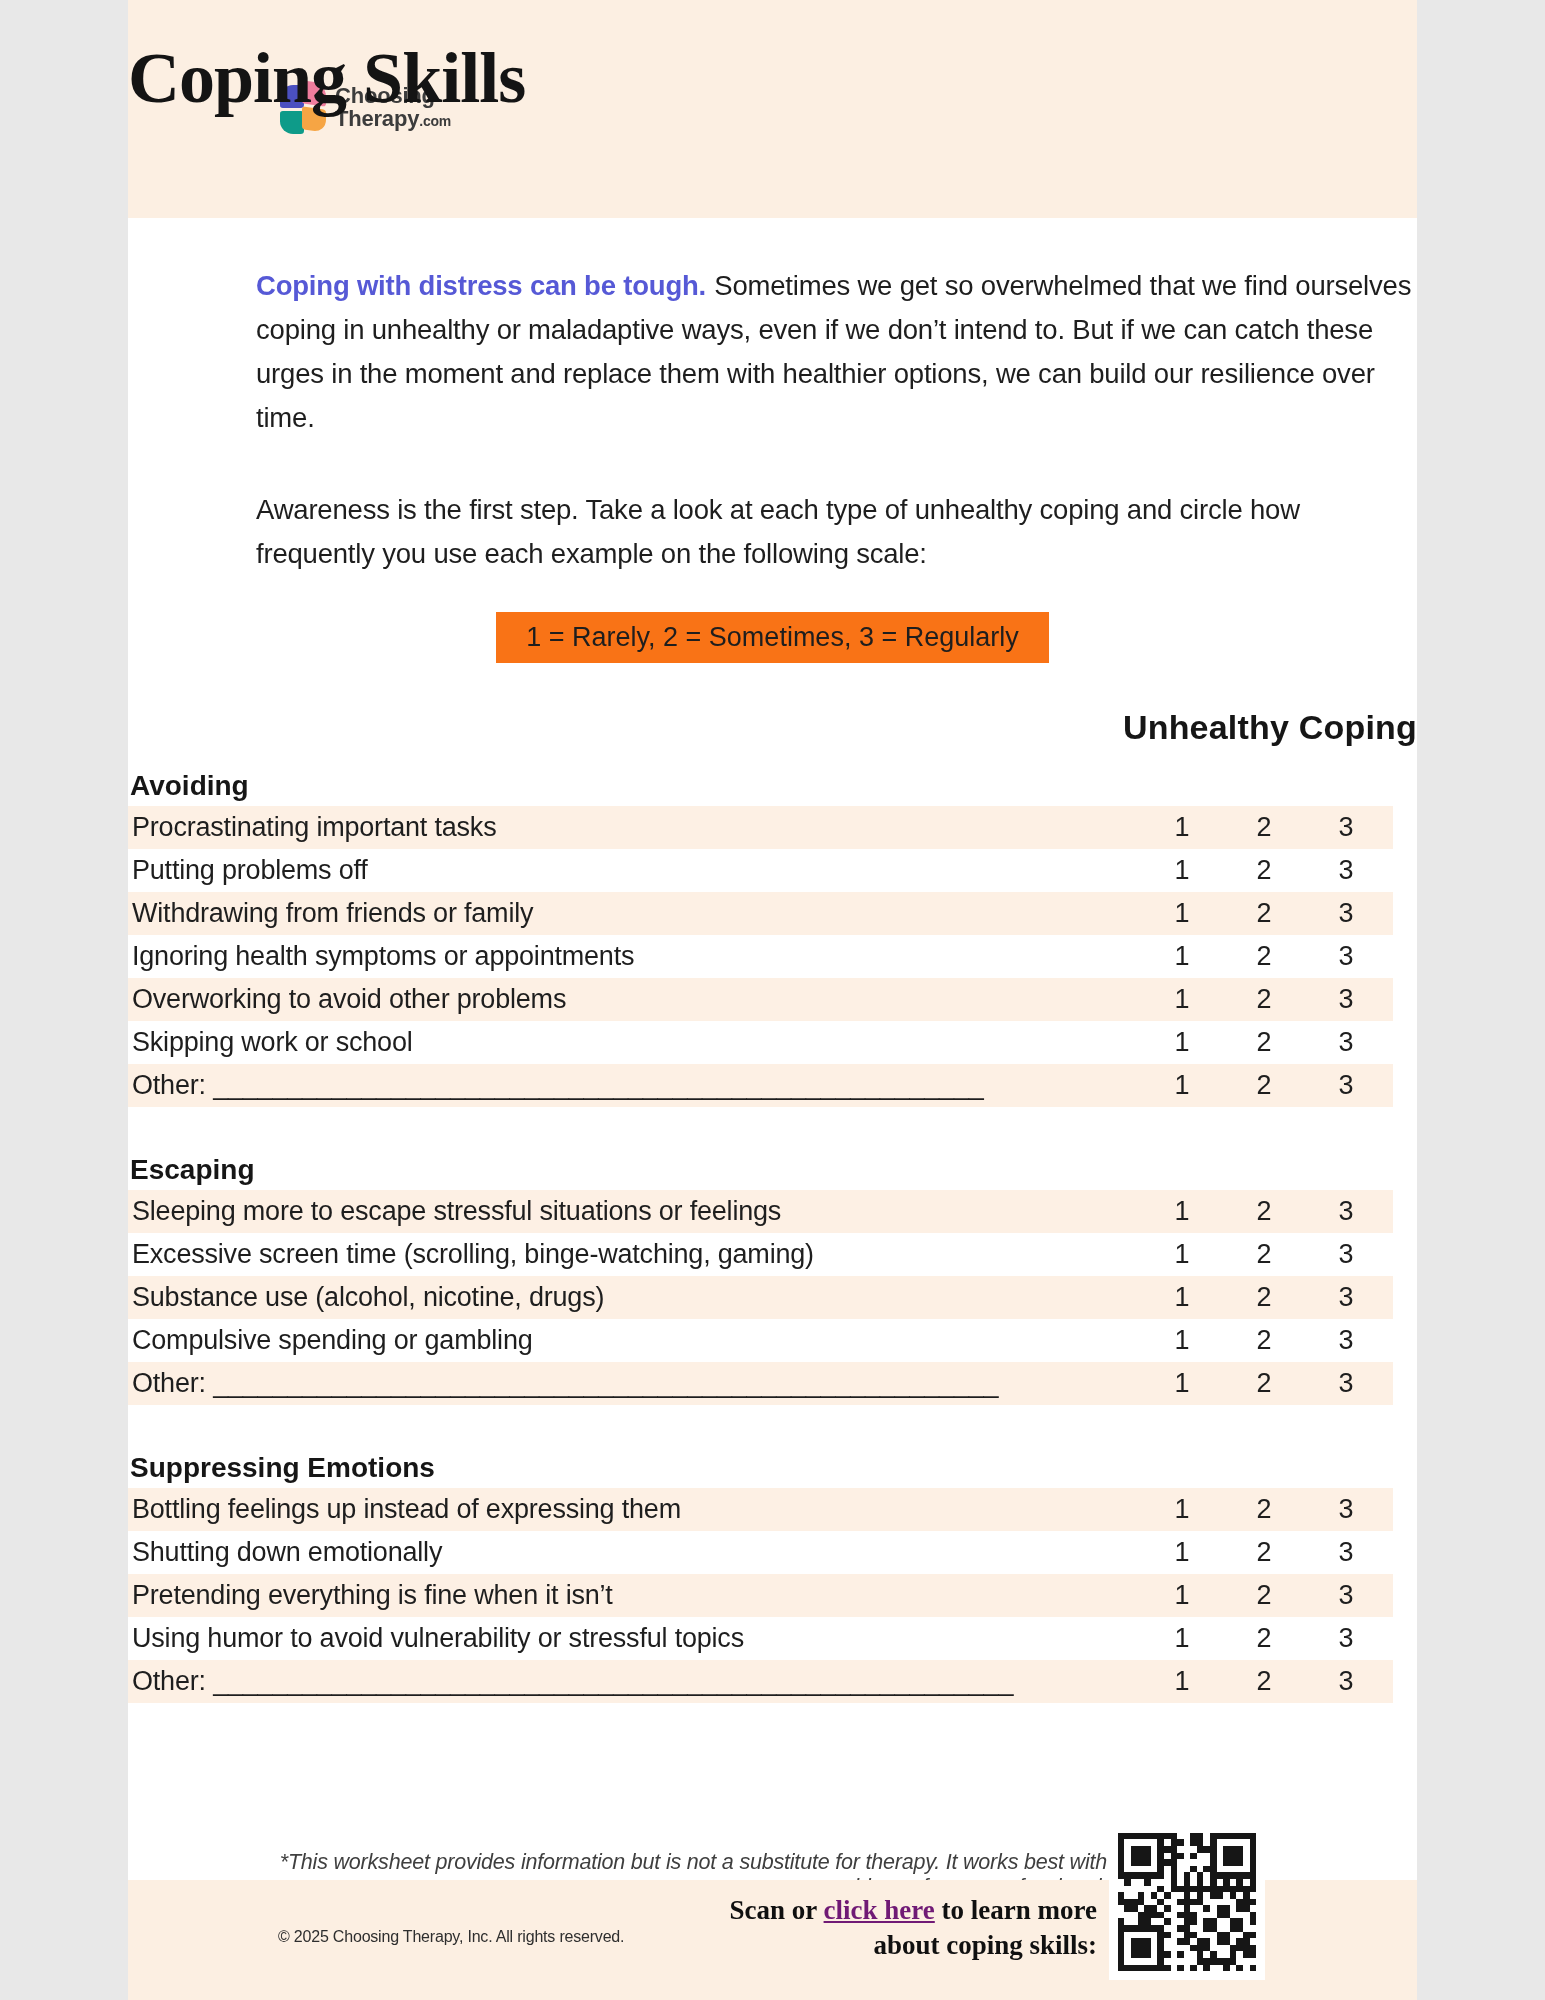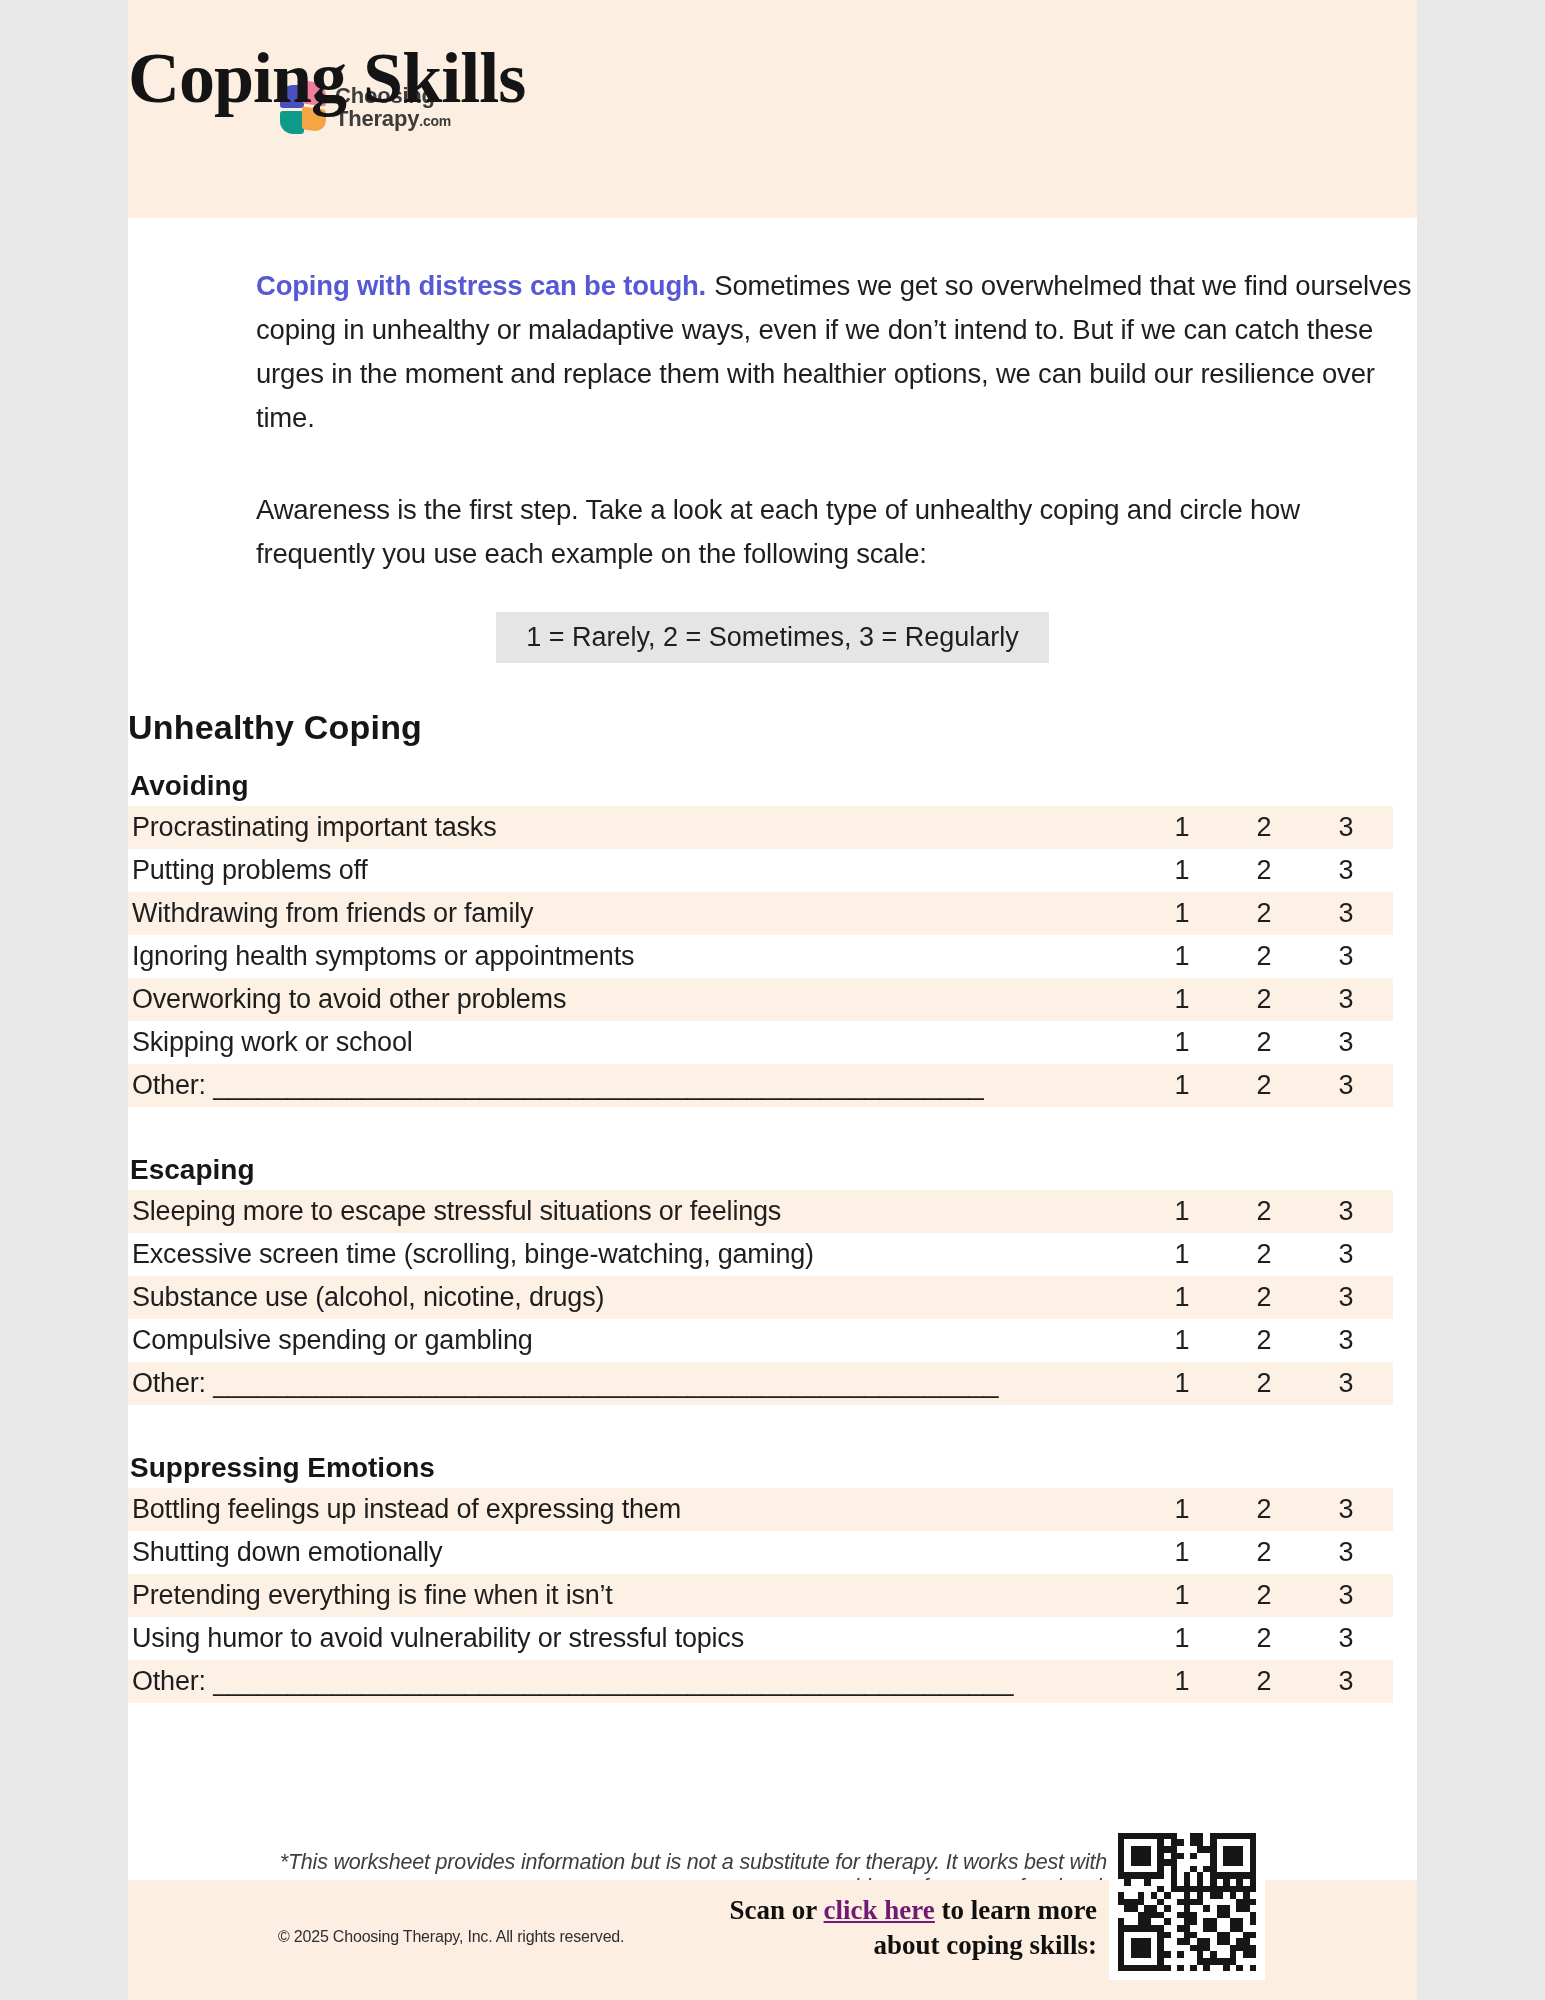--- a/index.html
+++ b/index.html
@@ -24,22 +24,22 @@
     font-family:"Liberation Serif","DejaVu Serif",serif;font-weight:700;
     font-size:72px;line-height:80px;color:#141414;letter-spacing:-1px;
   }
   
   main{position:absolute;top:218px;left:0;width:100%;}
   p.intro{margin:0 0 0 128px;width:1160px;font-size:27.5px;line-height:44px;letter-spacing:-0.2px;color:#1e1e1e;}
   p.intro.first{margin-top:46px;}
   p.intro.second{margin-top:48px;}
   .lead{color:#5659D6;font-weight:700;margin-right:0.3em;}
   .scale-wrap{margin-top:36px;text-align:center;}
-  .scale-box{display:inline-block;background:#e5e5e5;padding:10px 30px;font-size:27px;color:#1e1e1e;}
-  h2.ws-heading{margin:44px 0 0 0;text-align:left;font-size:34px;line-height:40px;font-weight:700;color:#161616;letter-spacing:0.2px;}
+  .scale-box{display:inline-block;background:#f97316;padding:10px 30px;font-size:27px;color:#1e1e1e;}
+  h2.ws-heading{margin:44px 0 0 0;text-align:right;font-size:34px;line-height:40px;font-weight:700;color:#161616;letter-spacing:0.2px;}
   .sections{margin-top:22px;}
   .section{width:1265px;}
   .section + .section{margin-top:46px;}
   .section h3{margin:0 0 3px 2px;font-size:28px;line-height:34px;font-weight:700;color:#161616;}
   .row{display:flex;align-items:center;height:43px;font-size:27px;color:#1e1e1e;}
   .row.stripe{background:#FDF0E4;}
   .row-label{flex:1;padding-left:4px;white-space:nowrap;overflow:hidden;letter-spacing:-0.2px;}
   .nums{display:flex;padding-right:6px;}
   .num{width:82px;text-align:center;cursor:pointer;}
   

